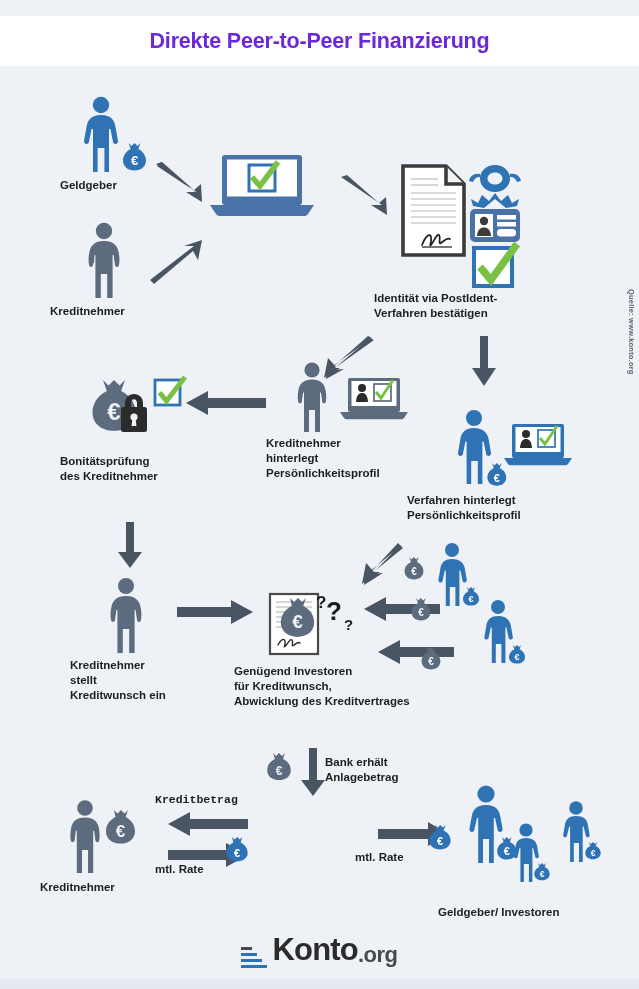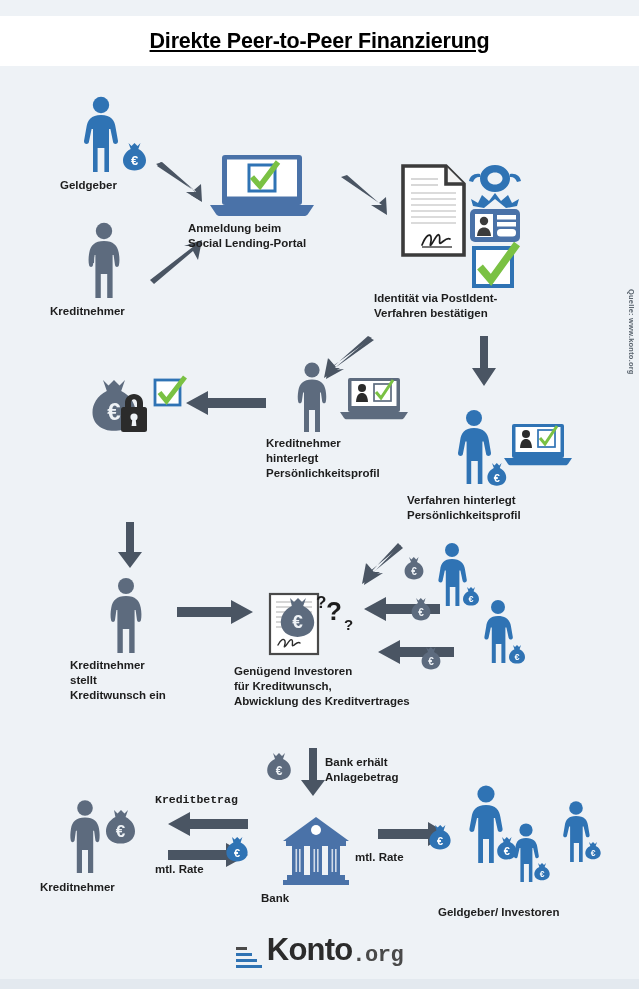--- a/index.html
+++ b/index.html
@@ -20,24 +20,23 @@
   }
   .title-bar{
     position:absolute;left:0;top:16px;width:639px;height:50px;
     background:#ffffff;
     display:flex;align-items:center;justify-content:center;
   }
   .title-bar h1{
     margin:0;
     font-size:21.5px;
     font-weight:bold;
-    color:#000000;
+    color:#6d28d9;
     letter-spacing:-0.2px;
     font-family:"Liberation Sans", sans-serif;
-    text-decoration:underline;
   }
   .footer-bar{
     position:absolute;left:0;bottom:0;width:639px;height:10px;background:#e3e9ef;
   }
   .logo-band{
     position:absolute;left:0;bottom:10px;width:639px;height:58px;
     background:#eef2f6;
     display:flex;align-items:center;justify-content:center;
   }
   .logo{
@@ -48,21 +47,21 @@
   .logo .bars{
     display:flex;flex-direction:column;justify-content:center;
     gap:2.5px;margin-right:5px;margin-top:4px;
   }
   .logo .bars i{display:block;height:3.5px;background:#2f73b4;border-radius:0;}
   .logo .bars i:nth-child(1){width:11px;background:#4a4a4a;}
   .logo .bars i:nth-child(2){width:16px;}
   .logo .bars i:nth-child(3){width:21px;}
   .logo .bars i:nth-child(4){width:26px;}
   .logo .word{letter-spacing:-0.8px;}
-  .logo .dotorg{font-size:22px;color:#4a4a4a;font-weight:bold;letter-spacing:-0.5px;font-family:Liberation Mono, monospace;}
+  .logo .dotorg{font-size:22px;color:#4a4a4a;font-weight:bold;letter-spacing:-0.5px;}
 
   .source{
     position:absolute;right:3px;top:289px;
     writing-mode:vertical-rl;
     font-size:7.5px;color:#59636d;font-weight:bold;
     letter-spacing:0.2px;
     font-family:"Liberation Sans", sans-serif;
   }
 
   .node{position:absolute;}
@@ -122,22 +121,20 @@
   </svg>
 
   <div class="node" style="left:208px;top:155px;">
     <svg width="108" height="62" viewBox="0 0 108 62">
       <rect x="14" y="0" width="80" height="50" rx="3" fill="#4a72a8"></rect>
       <rect x="19" y="4.5" width="70" height="37" fill="#ffffff"></rect>
       <path d="M2 50 L106 50 L100 59 C99 60.6 97.6 61 96 61 L12 61 C10.4 61 9 60.6 8 59 Z" fill="#4a72a8"></path>
       <rect x="41" y="10" width="26" height="26" fill="none" stroke="#2f73b4" stroke-width="3"></rect>
       <path d="M44 22 L52 31 L70 7" fill="none" stroke="#7ac143" stroke-width="5.5" stroke-linecap="butt"></path>
     </svg>
-    <div class="cap" style="left:-20px;top:66px;width:148px;">Anmeldung beim
-Social Lending-Portal</div>
   </div>
 
   <svg class="node" style="left:340px;top:175px;" width="62" height="40">
     <path d="M1 2 L42 30 L31 30 L47 40 L46 22 L39 28 L7 0 Z" fill="#4a5563"></path>
   </svg>
 
   <div class="node" style="left:400px;top:163px;">
 
     <svg width="125" height="125" viewBox="0 0 125 125">
       <g>
@@ -250,20 +247,22 @@
         <rect x="-4" y="13" width="26" height="25" rx="2.5" fill="#2b2b2b"></rect>
         <circle cx="9" cy="23" r="3.6" fill="#eef2f6"></circle>
         <path d="M7.4 24 L10.6 24 L11.4 32 L6.6 32 Z" fill="#eef2f6"></path>
       </g>
 
       <g transform="translate(70,2)">
         <rect x="0" y="0" width="25" height="25" fill="#ffffff" stroke="#2f73b4" stroke-width="2.8"></rect>
         <path d="M4.5 12.5 L11.5 21 L30 -3" fill="none" stroke="#7ac143" stroke-width="5"></path>
       </g>
     </svg>
+    <div class="cap" style="left:-25px;top:76px;width:160px;">Bonitätsprüfung
+des Kreditnehmer</div>
   </div>
 
   <svg class="node" style="left:117px;top:522px;" width="26" height="48">
     <path d="M9 0 L17 0 L17 30 L25 30 L13 46 L1 30 L9 30 Z" fill="#4a5563"></path>
   </svg>
 
   <div class="node" style="left:100px;top:578px;">
     <svg width="62" height="78" viewBox="0 0 62 78">
       <circle cx="26" cy="8" r="8" fill="#5d6b7e"></circle>
       <path d="M26 18 C16.6 18 12.6 22.6 11.3 29.5 C10.4 34.4 10.3 38.6 11.1 42.2 C11.6 44.6 14.7 44.4 15 42 L16.4 32 L17.4 32 L17.4 75 L22.8 75 L22.8 51 L29.2 51 L29.2 75 L34.6 75 L34.6 32 L35.6 32 L37 42 C37.3 44.4 40.4 44.6 40.9 42.2 C41.7 38.6 41.6 34.4 40.7 29.5 C39.4 22.6 35.4 18 26 18 Z" fill="#5d6b7e"></path>
@@ -347,43 +346,20 @@
     <text x="13" y="23" font-size="12" font-weight="bold" fill="#eef2f6" text-anchor="middle" font-family="Liberation Sans, sans-serif">€</text>
   </svg>
 
   <svg class="node" style="left:300px;top:748px;" width="26" height="50">
     <path d="M9 0 L17 0 L17 32 L25 32 L13 48 L1 32 L9 32 Z" fill="#4a5563"></path>
   </svg>
 
   <div class="cap" style="left:325px;top:755px;width:160px;text-align:left;">Bank erhält
 Anlagebetrag</div>
 
-  <div class="node" style="left:281px;top:815px;">
-    <svg width="70" height="72" viewBox="0 0 70 72">
-      <path d="M35 2 L68 26 L2 26 Z" fill="#4a72a8"></path>
-      <circle cx="35" cy="15" r="5" fill="#ffffff"></circle>
-      <rect x="5" y="26" width="60" height="5" fill="#4a72a8"></rect>
-      <g fill="#4a72a8">
-        <rect x="11" y="31" width="12" height="29"></rect>
-        <rect x="29" y="31" width="12" height="29"></rect>
-        <rect x="47" y="31" width="12" height="29"></rect>
-      </g>
-      <g fill="#ffffff" opacity="0.75">
-        <rect x="14.5" y="34" width="1.6" height="23"></rect>
-        <rect x="18" y="34" width="1.6" height="23"></rect>
-        <rect x="32.5" y="34" width="1.6" height="23"></rect>
-        <rect x="36" y="34" width="1.6" height="23"></rect>
-        <rect x="50.5" y="34" width="1.6" height="23"></rect>
-        <rect x="54" y="34" width="1.6" height="23"></rect>
-      </g>
-      <rect x="6" y="60" width="58" height="5" fill="#4a72a8"></rect>
-      <rect x="2" y="65" width="66" height="5" fill="#4a72a8"></rect>
-    </svg>
-    <div class="cap" style="left:-20px;top:76px;width:110px;">Bank</div>
-  </div>
 
   <div class="node" style="left:62px;top:800px;">
     <svg width="90" height="76" viewBox="0 0 90 76">
       <circle cx="23" cy="8" r="7.8" fill="#5d6b7e"></circle>
       <path d="M23 17.5 C14 17.5 10.2 21.8 9 28.4 C8.2 33.1 8.1 37.1 8.8 40.5 C9.3 42.8 12.3 42.6 12.6 40.3 L13.9 30.8 L14.8 30.8 L14.8 73 L20 73 L20 50 L26 50 L26 73 L31.2 73 L31.2 30.8 L32.1 30.8 L33.4 40.3 C33.7 42.6 36.7 42.8 37.2 40.5 C37.9 37.1 37.8 33.1 37 28.4 C35.8 21.8 32 17.5 23 17.5 Z" fill="#5d6b7e"></path>
       <path d="M52 10 L55.5 13.5 L59 10 L62.5 13.5 L66 10 L63.6 17 C70 20.4 73 25.8 73 31.2 C73 38.6 67 43.6 58.5 43.6 C50 43.6 44 38.6 44 31.2 C44 25.8 47 20.4 53.4 17 Z" fill="#5d6b7e"></path>
       <text x="58.5" y="37" font-size="17" font-weight="bold" fill="#eef2f6" text-anchor="middle" font-family="Liberation Sans, sans-serif">€</text>
     </svg>
     <div class="cap" style="left:-22px;top:80px;width:130px;">Kreditnehmer</div>
   </div>

